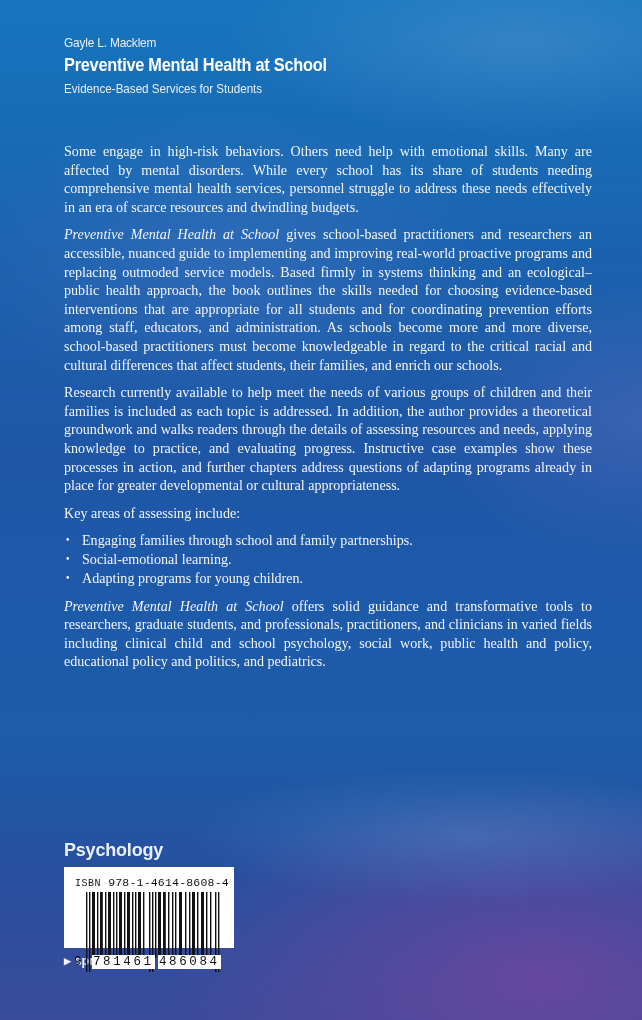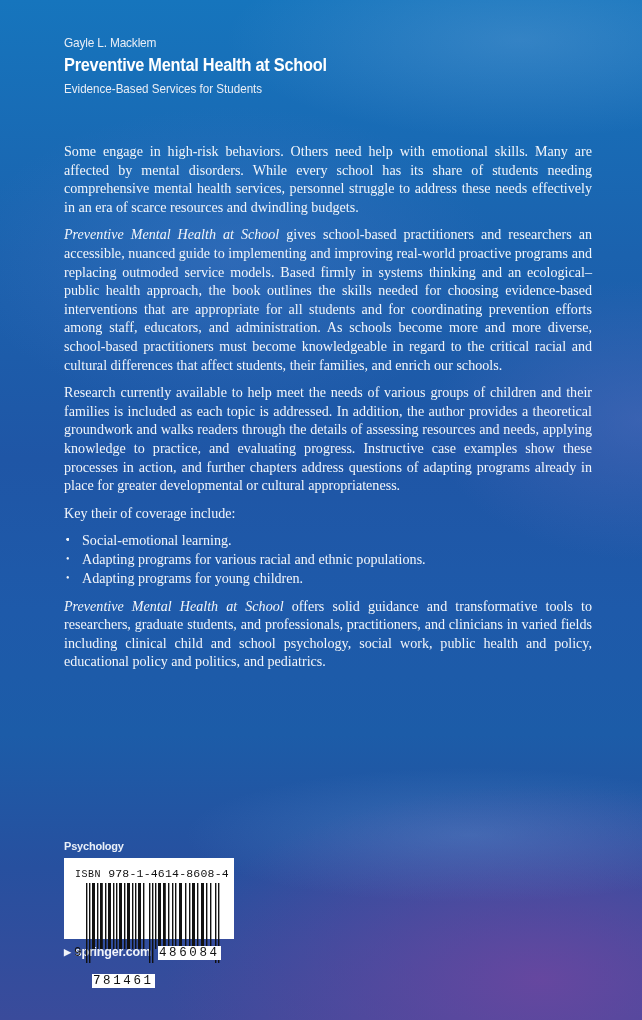--- a/index.html
+++ b/index.html
@@ -26,55 +26,55 @@
     .subtitle { font-size: 13.5px; color: #e9eef6; margin-top: 5px; transform: scaleX(0.86); transform-origin: left; white-space: nowrap; }
 
     .body-text { position: absolute; left: 64px; top: 142px; width: 528px; font-size: 14.1px; line-height: 18.6px; text-align: justify; color: #f2f5fa; }
     .body-text p { margin-bottom: 9px; }
     .body-text em { font-style: italic; }
     .bullets { list-style: none; margin-bottom: 9px; }
     .bullets li { position: relative; padding-left: 18px; line-height: 18.8px; }
     .bullets li .dot { position: absolute; left: 2px; top: 0; font-size: 10px; }
 
     .bottom { position: absolute; left: 64px; top: 840px; font-family: "Liberation Sans", sans-serif; }
-    .category { font-size: 11px; font-weight: bold; color: #eaf0f8; letter-spacing: -0.2px; }
+    .category { font-size: 18px; font-weight: bold; color: #eaf0f8; letter-spacing: -0.2px; }
     .barcode-box { margin-top: 6px; width: 170px; height: 81px; background: #ffffff; position: relative; }
     .isbn-line { position: absolute; left: 11px; top: 9px; font-family: "Liberation Mono", monospace; font-size: 11.5px; color: #111; letter-spacing: 0.2px; white-space: nowrap; }
     .isbn-line .isbn-label { font-size: 10px; letter-spacing: 0.5px; }
     .bars { position: absolute; left: 22px; top: 25px; width: 134px; height: 80px; }
     .bars-svg { width: 134px; height: 80px; display: block; }
     .digits { position: absolute; left: 10px; top: 88px; font-family: "Liberation Mono", monospace; font-size: 12.5px; color: #111; white-space: nowrap; }
     .digits .d-first { position: absolute; left: 0; top: 0; }
-    .digits .d-g1 { position: absolute; left: 18px; top: 0; letter-spacing: 2.6px; background: #fff; padding: 0 1px; margin-top: 28px; }
+    .digits .d-g1 { position: absolute; left: 18px; top: 0; letter-spacing: 2.6px; background: #fff; padding: 0 1px; }
     .digits .d-g2 { position: absolute; left: 84px; top: 0; letter-spacing: 2.6px; background: #fff; padding: 0 1px; text-align: center; }
     .springer { margin-top: 6px; font-size: 12.5px; font-weight: bold; color: #f2f5fa; display: flex; align-items: center; gap: 4px; letter-spacing: -0.2px; }
     .springer .arrow { font-size: 9px; }
   </style>
 </head>
 <body>
 
 <div class="bg"></div>
 
 <div class="header">
   <div class="author">Gayle L. Macklem</div>
   <div class="title">Preventive Mental Health at School</div>
   <div class="subtitle">Evidence-Based Services for Students</div>
 </div>
 
 <div class="body-text">
   <p>Some engage in high-risk behaviors. Others need help with emotional skills. Many are affected by mental disorders. While every school has its share of students needing comprehensive mental health services, personnel struggle to address these needs effectively in an era of scarce resources and dwindling budgets.</p>
   <p><em>Preventive Mental Health at School</em><span> gives school-based practitioners and researchers an accessible, nuanced guide to implementing and improving real-world proactive programs and replacing outmoded service models. Based firmly in systems thinking and an ecological–public health approach, the book outlines the skills needed for choosing evidence-based interventions that are appropriate for all students and for coordinating prevention efforts among staff, educators, and administration. As schools become more and more diverse, school-based practitioners must become knowledgeable in regard to the critical racial and cultural differences that affect students, their families, and enrich our schools.</span></p>
   <p>Research currently available to help meet the needs of various groups of children and their families is included as each topic is addressed. In addition, the author provides a theoretical groundwork and walks readers through the details of assessing resources and needs, applying knowledge to practice, and evaluating progress. Instructive case examples show these processes in action, and further chapters address questions of adapting programs already in place for greater developmental or cultural appropriateness.</p>
-  <p>Key their of coverage include:</p>
+  <p>Key areas of assessing include:</p>
   <ul class="bullets">
     <li><span class="dot">•</span></li>
-    <li><span class="dot">•</span></li>
+    <li><span class="dot">•</span><span>Engaging families through school and family partnerships.</span></li>
     <li><span class="dot">•</span></li>
     <li><span class="dot">•</span><span>Social-emotional learning.</span></li>
-    <li><span class="dot">•</span><span>Adapting programs for various racial and ethnic populations.</span></li>
+    <li><span class="dot">•</span></li>
     <li><span class="dot">•</span><span>Adapting programs for young children.</span></li>
   </ul>
   <p><em>Preventive Mental Health at School</em><span> offers solid guidance and transformative tools to researchers, graduate students, and professionals, practitioners, and clinicians in varied fields including clinical child and school psychology, social work, public health and policy, educational policy and politics, and pediatrics.</span></p>
 </div>
 
 <div class="bottom">
   <div class="category">Psychology</div>
   <div class="barcode-box">
     <div class="isbn-line">
       <span class="isbn-label">ISBN</span>

